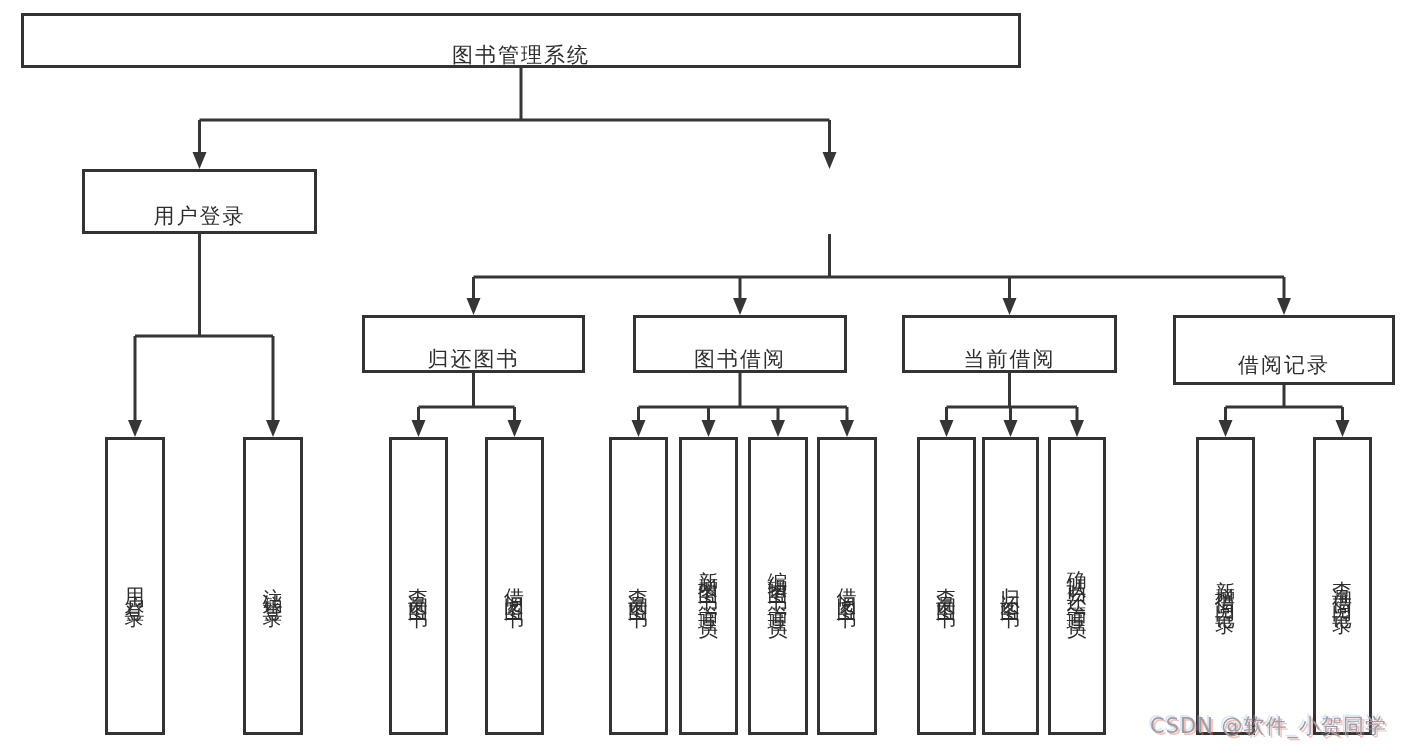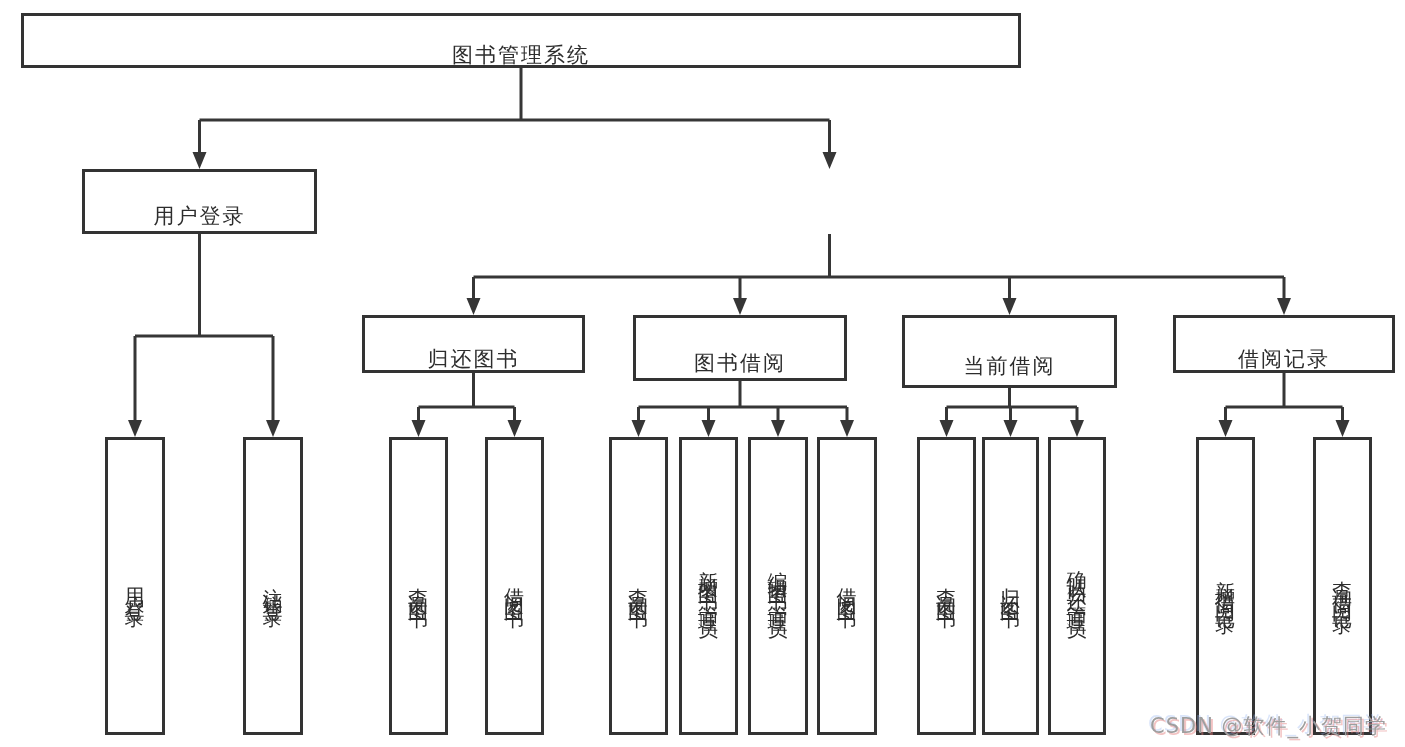--- a/index.html
+++ b/index.html
@@ -89,27 +89,27 @@
     <span class="lbl">图书管理系统</span>
   </div>
 
   <div class="box h" style="left:82px;top:169px;width:235px;height:65px">
     <span class="lbl">用户登录</span>
   </div>
 
   <div class="box h" style="left:362px;top:315px;width:223px;height:58px">
     <span class="lbl">归还图书</span>
   </div>
-  <div class="box h" style="left:633px;top:315px;width:214px;height:66px">
+  <div class="box h" style="left:633px;top:315px;width:214px;height:58px">
     <span class="lbl">图书借阅</span>
   </div>
-  <div class="box h" style="left:902px;top:315px;width:215px;height:73px">
+  <div class="box h" style="left:902px;top:315px;width:215px;height:58px">
     <span class="lbl">当前借阅</span>
   </div>
-  <div class="box h" style="left:1173px;top:315px;width:222px;height:58px">
+  <div class="box h" style="left:1173px;top:315px;width:222px;height:70px">
     <span class="lbl">借阅记录</span>
   </div>
 
   <div class="box v" style="left:105px;top:437px;width:60px;height:298px">
     <span class="lbl">用户登录</span>
   </div>
   <div class="box v" style="left:243px;top:437px;width:60px;height:298px">
     <span class="lbl">注销登录</span>
   </div>
 

